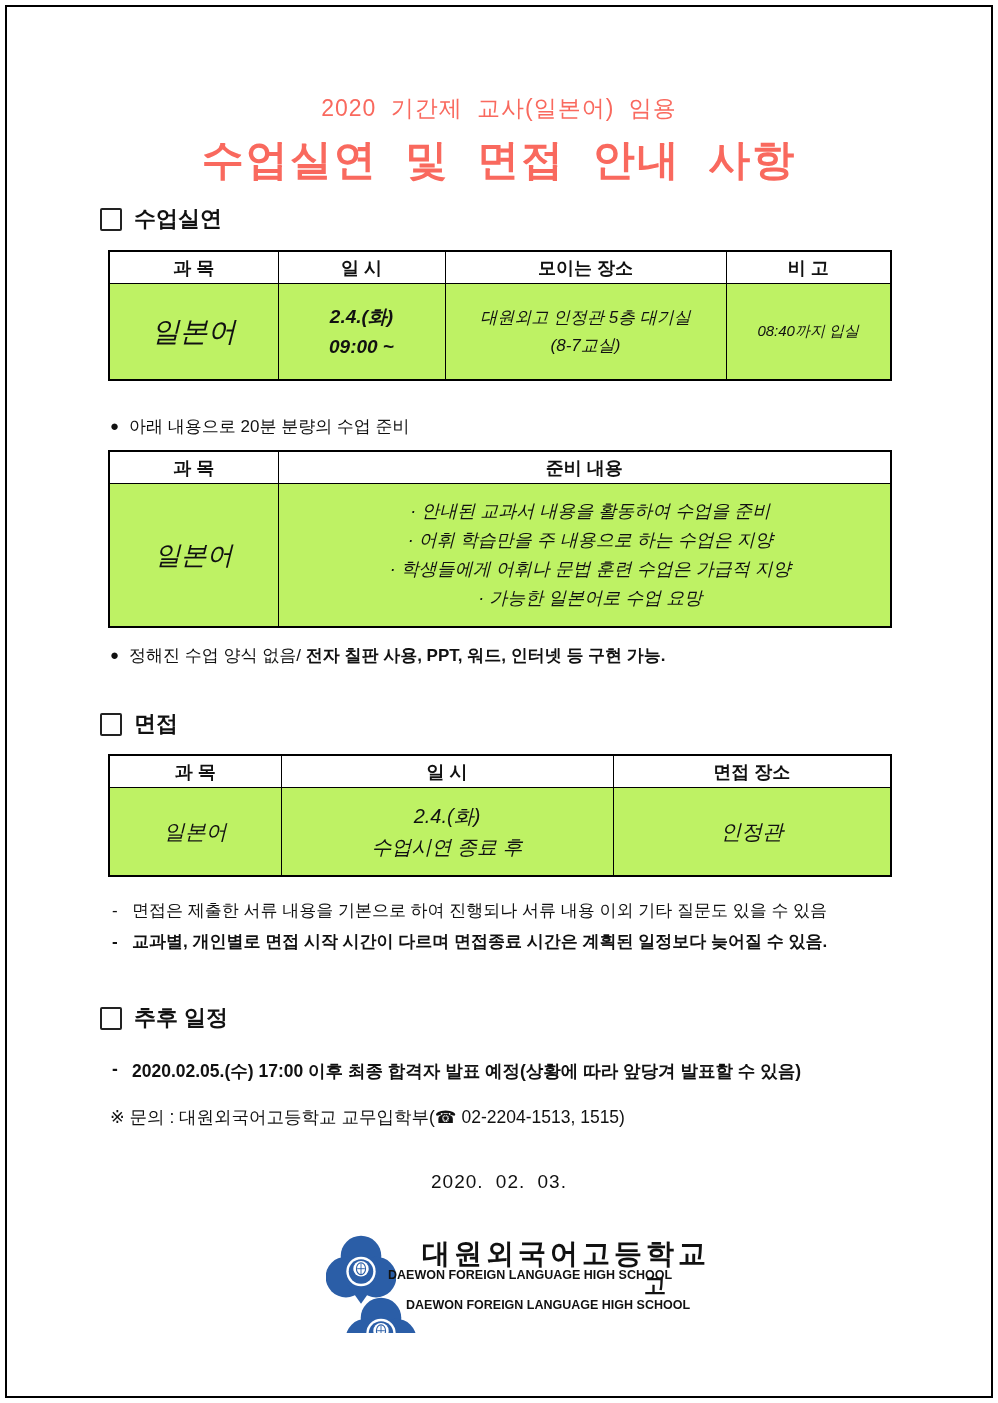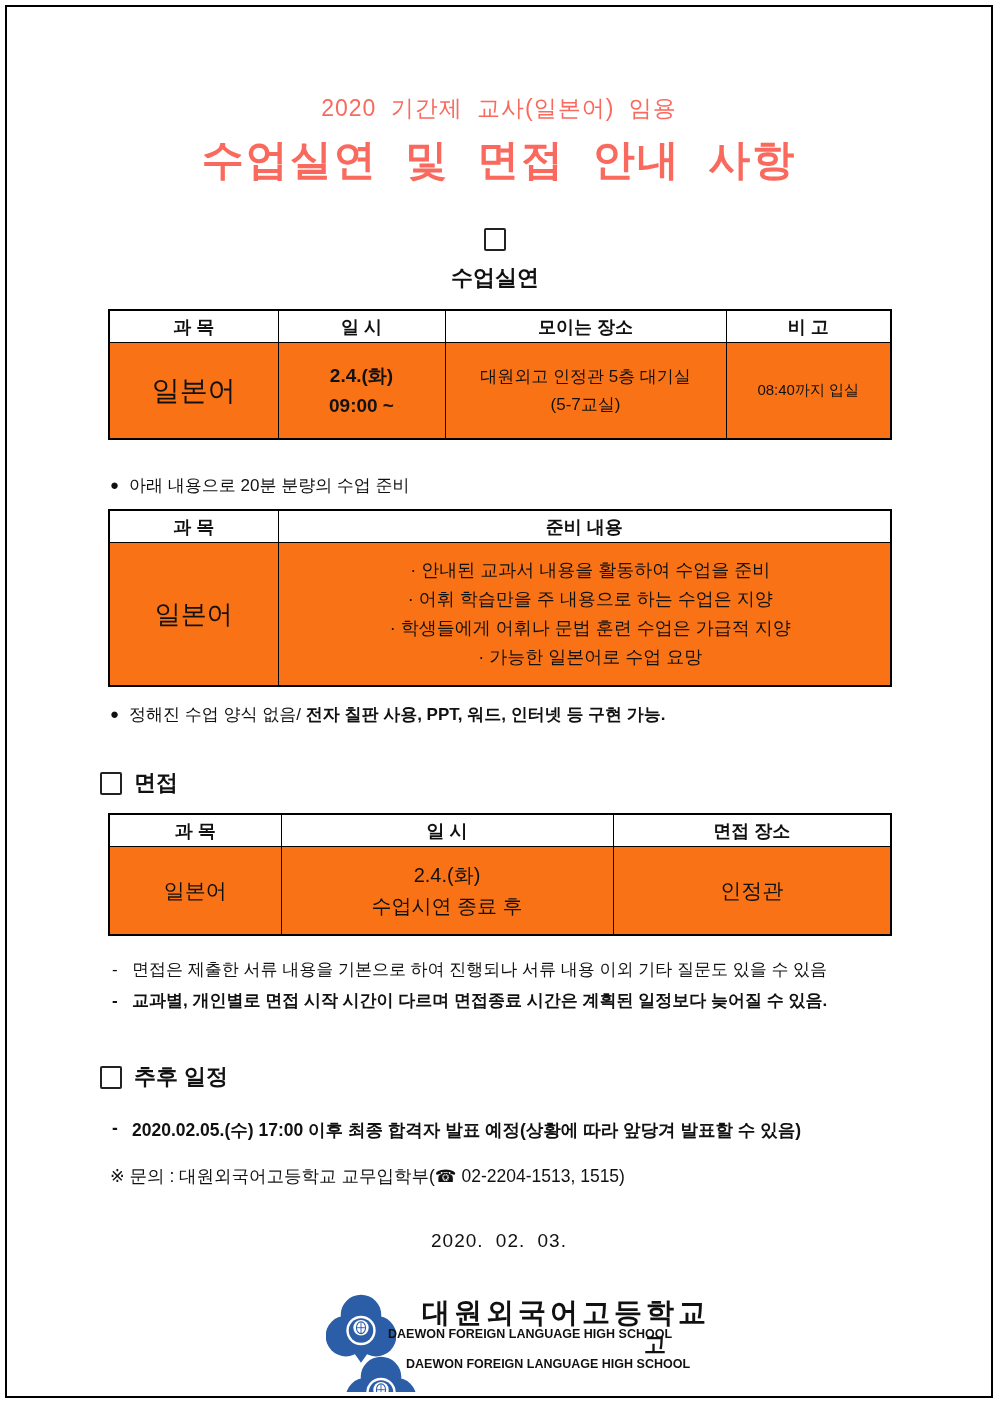--- a/index.html
+++ b/index.html
@@ -9,34 +9,34 @@
     border:2px solid #000;background:#fff;overflow:hidden;
   }
   
   .titles{text-align:center;margin-top:86px;}
   .title-sub{font-size:23px;font-weight:normal;word-spacing:7px;letter-spacing:1px;}
   .title-main{font-size:42px;font-weight:bold;word-spacing:14px;letter-spacing:2px;margin-top:8px;}
   
   .content{width:782px;margin:0 auto;}
   .section-heading{display:flex;align-items:center;gap:12px;font-size:22px;font-weight:bold;margin-left:-8px;}
   .checkbox{display:inline-block;width:18px;height:19px;border:2px solid #222;border-radius:2px;flex:0 0 auto;}
-  .sh-demo{margin-top:40px;flex-direction:column;}
+  .sh-demo{margin-top:16px;}
   .sh-interview{margin-top:42px;text-align:center;}
   .sh-schedule{margin-top:46px;}
   
   table.tbl{border-collapse:collapse;width:782px;table-layout:fixed;}
   table.tbl th,table.tbl td{border:1px solid #000;padding:0;text-align:center;vertical-align:middle;}
   table.tbl{border:2px solid #000;}
   table.tbl th{font-size:18px;font-weight:bold;height:31px;background:#fff;}
   .t-demo{margin-top:16px;}
   .t-demo td{height:95px;}
   .t-prep{margin-top:12px;}
   .t-interview{margin-top:15px;}
   .t-interview td{height:87px;}
-  td.pink{background:#f97316;}
+  td.pink{background:#bef264;font-style:italic;}
   .cell-subject-lg{font-size:28px;}
   .date-l1,.date-l2{font-weight:bold;font-size:19px;line-height:30px;}
   .place-l1,.place-l2{font-size:17px;line-height:28px;}
   .cell-note{font-size:15px;}
   .cell-subject-md{font-size:26px;}
   .prep-items{text-align:left;padding:12px 4px 12px 14px;}
   .prep-items div{font-size:18px;line-height:29px;padding-left:12px;}
   .t-prep .prep-cell{height:142px;}
   .iv-l1,.iv-l2{font-size:20px;line-height:31px;}
   .cell-place-md,.cell-subject-sm{font-size:21px;}
@@ -100,21 +100,21 @@
       </thead>
       <tbody>
         <tr>
           <td class="pink cell-subject-lg">일본어</td>
           <td class="pink cell-date">
             <div class="date-l1">2.4.(화)</div>
             <div class="date-l2">09:00 ~</div>
           </td>
           <td class="pink">
             <div class="place-l1">대원외고 인정관 5층 대기실</div>
-            <div class="place-l2">(5-7교실)</div>
+            <div class="place-l2">(8-7교실)</div>
           </td>
           <td class="pink cell-note">08:40까지 입실</td>
         </tr>
       </tbody>
     </table>
 
     <div class="bullet-line bl-1">
       <span class="bullet-glyph">●</span>
       <span>아래 내용으로 20분 분량의 수업 준비</span>
     </div>

